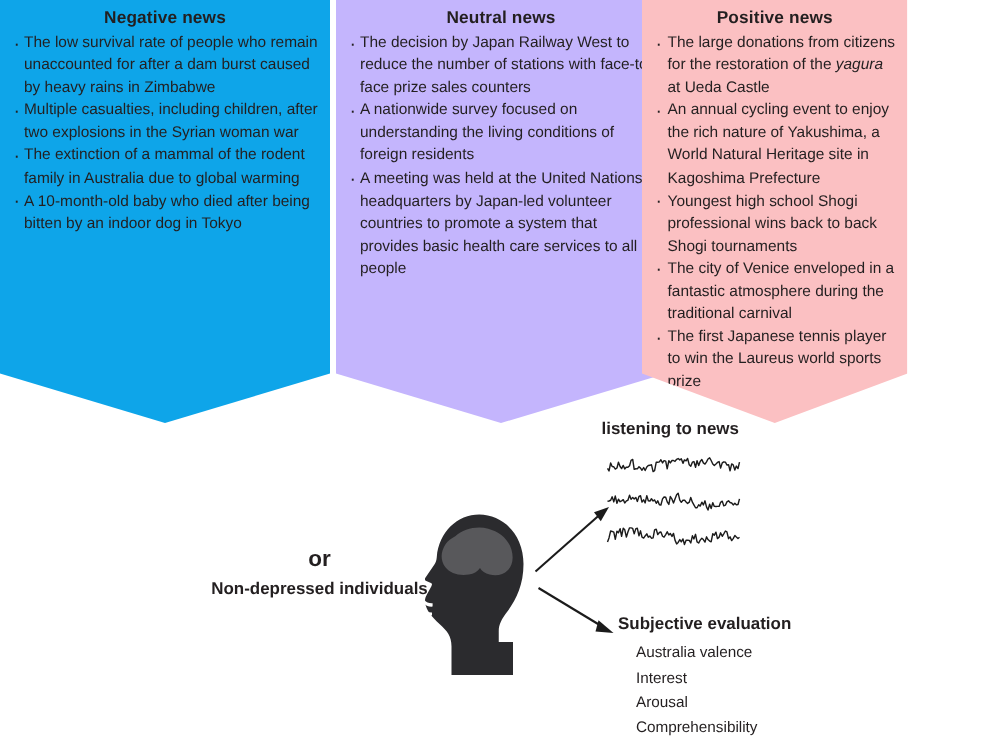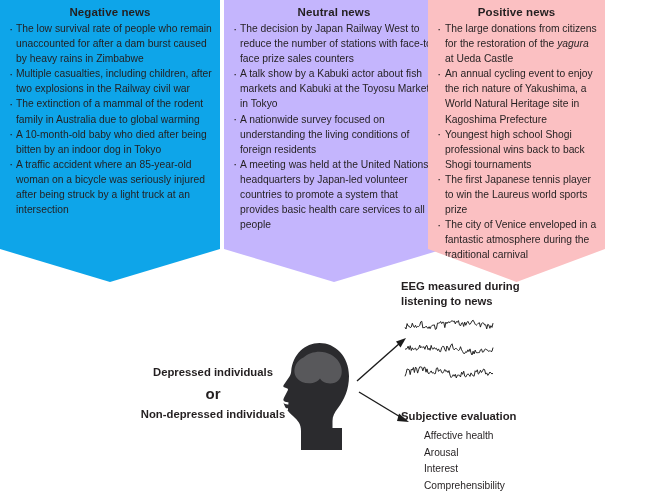--- a/index.html
+++ b/index.html
@@ -79,71 +79,68 @@
 
   #eeg-block{position:absolute;left:401px;top:279px;width:240px;}
   #eeg-title{
     font-size:11.3px;font-weight:bold;line-height:15px;
     color:#231f20;margin:0;
   }
   #eeg-traces{margin-top:4px;}
 
   #eval-block{position:absolute;left:401px;top:408px;width:240px;}
   #eval-title{
-    font-size:11.3px;font-weight:bold;line-height:16px;margin:0 0 4px 0;
+    font-size:11.3px;font-weight:bold;line-height:16px;margin:0 0 4px 11px;
     color:#231f20;
   }
   #eval-block ul{list-style:none;margin:0;padding:0 0 0 23px;}
   #eval-block li{font-size:10.2px;line-height:16.6px;color:#231f20;}
 </style>
 </head>
 <body>
 
 <div id="stage">
 
   <div class="banners">
 
     <div class="banner" id="banner-negative">
       <div class="col-title">Negative news</div>
       <ul>
           <li>The low survival rate of people who remain unaccounted for after a dam burst caused by heavy rains in Zimbabwe</li>
-          <li>Multiple casualties, including children, after two explosions in the Railway civil war</li>
+          <li>Multiple casualties, including children, after two explosions in the Syrian woman war</li>
           <li>The extinction of a mammal of the rodent family in Australia due to global warming</li>
           <li>A 10-month-old baby who died after being bitten by an indoor dog in Tokyo</li>
-          <li>A traffic accident where an 85-year-old woman on a bicycle was seriously injured after being struck by a light truck at an intersection</li>
         </ul>
     </div>
 
     <div class="banner" id="banner-neutral">
       <div class="col-title">Neutral news</div>
       <ul>
           <li>The decision by Japan Railway West to reduce the number of stations with face-to-face prize sales counters</li>
-          <li>A talk show by a Kabuki actor about fish markets and Kabuki at the Toyosu Market in Tokyo</li>
           <li>A nationwide survey focused on understanding the living conditions of foreign residents</li>
           <li>A meeting was held at the United Nations headquarters by Japan-led volunteer countries to promote a system that provides basic health care services to all people</li>
         </ul>
     </div>
 
     <div class="banner" id="banner-positive">
       <div class="col-title">Positive news</div>
       <ul>
           <li>The large donations from citizens for the restoration of the <i>yagura</i> at Ueda Castle</li>
           <li>An annual cycling event to enjoy the rich nature of Yakushima, a World Natural Heritage site in Kagoshima Prefecture</li>
           <li>Youngest high school Shogi professional wins back to back Shogi tournaments</li>
+          <li>The city of Venice enveloped in a fantastic atmosphere during the traditional carnival</li>
           <li>The first Japanese tennis player to win the Laureus world sports prize</li>
-          <li>The city of Venice enveloped in a fantastic atmosphere during the traditional carnival</li>
         </ul>
     </div>
 
   </div>
 
   <div class="flow"></div>
 
   <div id="group-label">
-    <div>Depressed individuals</div>
     <div class="or-line">or</div>
     <div>Non-depressed individuals</div>
   </div>
 
   <div id="head-figure">
     <svg width="80" height="118" viewBox="0 0 80 118" aria-hidden="true">
       <path fill="#2b2b2e" d="
         M41.5 5
         C57 5 71 18 71 38
         C71 52 66 62 60 70
@@ -189,37 +186,36 @@
       </g>
       <g>
         <line x1="7" y1="62" x2="50" y2="88" stroke="#1b1b1b" stroke-width="1.4"></line>
         <polygon points="57,92 47,83.5 45,91" fill="#1b1b1b"></polygon>
       </g>
     </svg>
   </div>
 
   <div id="eeg-block">
     <div id="eeg-title">
-      <div>EEG measured during</div>
       <div>listening to news</div>
     </div>
     <div id="eeg-traces">
       <svg width="95" height="72" viewBox="0 0 95 72" aria-hidden="true">
         <g fill="none" stroke="#1b1b1b" stroke-width="0.95" stroke-linejoin="round">
           <polyline id="trace0" points="4.0,14.3 5.0,16.0 6.1,10.6 7.1,13.0 8.2,13.2 9.2,14.7 10.3,14.0 11.3,10.2 12.4,13.0 13.4,14.4 14.5,12.3 15.5,14.6 16.6,13.4 17.6,13.5 18.7,12.5 19.7,8.9 20.8,8.3 21.8,14.9 22.9,14.5 23.9,14.6 25.0,13.2 26.0,14.1 27.0,15.5 28.1,13.7 29.1,15.7 30.2,13.3 31.2,12.3 32.3,12.2 33.3,11.8 34.4,16.4 35.4,15.8 36.5,10.1 37.5,10.2 38.6,9.9 39.6,8.5 40.7,10.6 41.7,9.1 42.8,9.4 43.8,14.6 44.9,9.1 45.9,10.6 47.0,9.0 48.0,9.0 49.0,9.6 50.1,8.2 51.1,7.7 52.2,8.6 53.2,7.9 54.3,10.9 55.3,8.6 56.4,9.2 57.4,7.6 58.5,11.9 59.5,12.9 60.6,10.1 61.6,9.7 62.7,13.5 63.7,9.1 64.8,12.3 65.8,9.7 66.9,8.3 67.9,10.6 69.0,11.4 70.0,9.9 71.0,8.0 72.1,7.2 73.1,9.0 74.2,11.3 75.2,12.3 76.3,11.3 77.3,10.3 78.4,9.7 79.4,14.1 80.5,10.6 81.5,9.9 82.6,10.1 83.6,12.0 84.7,11.8 85.7,15.9 86.8,11.3 87.8,11.9 88.9,15.3 89.9,12.7 91.0,14.4 92.0,10.1"></polyline>
           <polyline id="trace1" points="4.0,36.2 5.0,36.0 6.1,35.5 7.1,33.2 8.2,36.6 9.2,32.7 10.3,37.5 11.3,34.8 12.4,36.5 13.4,35.9 14.5,35.1 15.5,37.3 16.6,35.9 17.6,35.5 18.7,32.1 19.7,34.9 20.8,33.6 21.8,34.6 22.9,33.7 23.9,36.3 25.0,32.9 26.0,32.5 27.0,36.7 28.1,35.2 29.1,37.3 30.2,32.4 31.2,35.8 32.3,36.1 33.3,34.5 34.4,36.0 35.4,35.3 36.5,37.5 37.5,35.9 38.6,38.5 39.6,38.7 40.7,34.6 41.7,33.3 42.8,33.5 43.8,36.6 44.9,38.3 45.9,33.0 47.0,34.8 48.0,37.4 49.0,34.6 50.1,31.9 51.1,30.8 52.2,35.4 53.2,36.9 54.3,35.5 55.3,35.4 56.4,36.6 57.4,37.6 58.5,36.8 59.5,33.7 60.6,36.8 61.6,38.6 62.7,40.5 63.7,40.5 64.8,38.5 65.8,39.4 66.9,36.8 67.9,38.6 69.0,35.9 70.0,39.9 71.0,42.0 72.1,38.2 73.1,41.0 74.2,37.1 75.2,39.6 76.3,39.7 77.3,39.6 78.4,39.6 79.4,36.9 80.5,36.1 81.5,39.2 82.6,38.8 83.6,36.6 84.7,35.9 85.7,37.0 86.8,37.3 87.8,38.6 88.9,37.5 89.9,38.5 91.0,38.3 92.0,34.6"></polyline>
           <polyline id="trace2" points="4.0,63.3 5.0,60.6 6.1,56.0 7.1,56.3 8.2,56.8 9.2,61.6 10.3,56.1 11.3,57.1 12.4,54.5 13.4,59.5 14.5,54.1 15.5,55.2 16.6,60.1 17.6,56.7 18.7,53.9 19.7,53.9 20.8,54.3 21.8,57.9 22.9,54.4 23.9,54.2 25.0,59.2 26.0,55.9 27.0,60.1 28.1,60.7 29.1,59.3 30.2,57.9 31.2,60.1 32.3,59.4 33.3,60.8 34.4,60.6 35.4,55.3 36.5,54.8 37.5,58.4 38.6,57.0 39.6,56.6 40.7,59.5 41.7,60.1 42.8,58.4 43.8,56.5 44.9,58.6 45.9,57.7 47.0,59.6 48.0,57.6 49.0,62.1 50.1,64.6 51.1,63.6 52.2,61.7 53.2,63.2 54.3,61.3 55.3,65.0 56.4,62.2 57.4,62.1 58.5,62.3 59.5,64.0 60.6,59.2 61.6,61.3 62.7,58.2 63.7,63.2 64.8,64.0 65.8,62.1 66.9,60.8 67.9,61.7 69.0,63.4 70.0,59.9 71.0,61.7 72.1,62.7 73.1,63.2 74.2,57.8 75.2,58.8 76.3,56.8 77.3,61.1 78.4,60.1 79.4,57.2 80.5,59.5 81.5,57.9 82.6,56.0 83.6,56.6 84.7,61.1 85.7,59.9 86.8,62.4 87.8,61.1 88.9,59.0 89.9,60.0 91.0,61.0 92.0,60.2"></polyline>
         </g>
       </svg>
     </div>
   </div>
 
   <div id="eval-block">
     <div id="eval-title">Subjective evaluation</div>
     <ul>
-        <li>Affective health</li>
+        <li>Australia valence</li>
+        <li>Interest</li>
         <li>Arousal</li>
-        <li>Interest</li>
         <li>Comprehensibility</li>
       </ul>
   </div>
 
 </div>
 
 </body></html>

